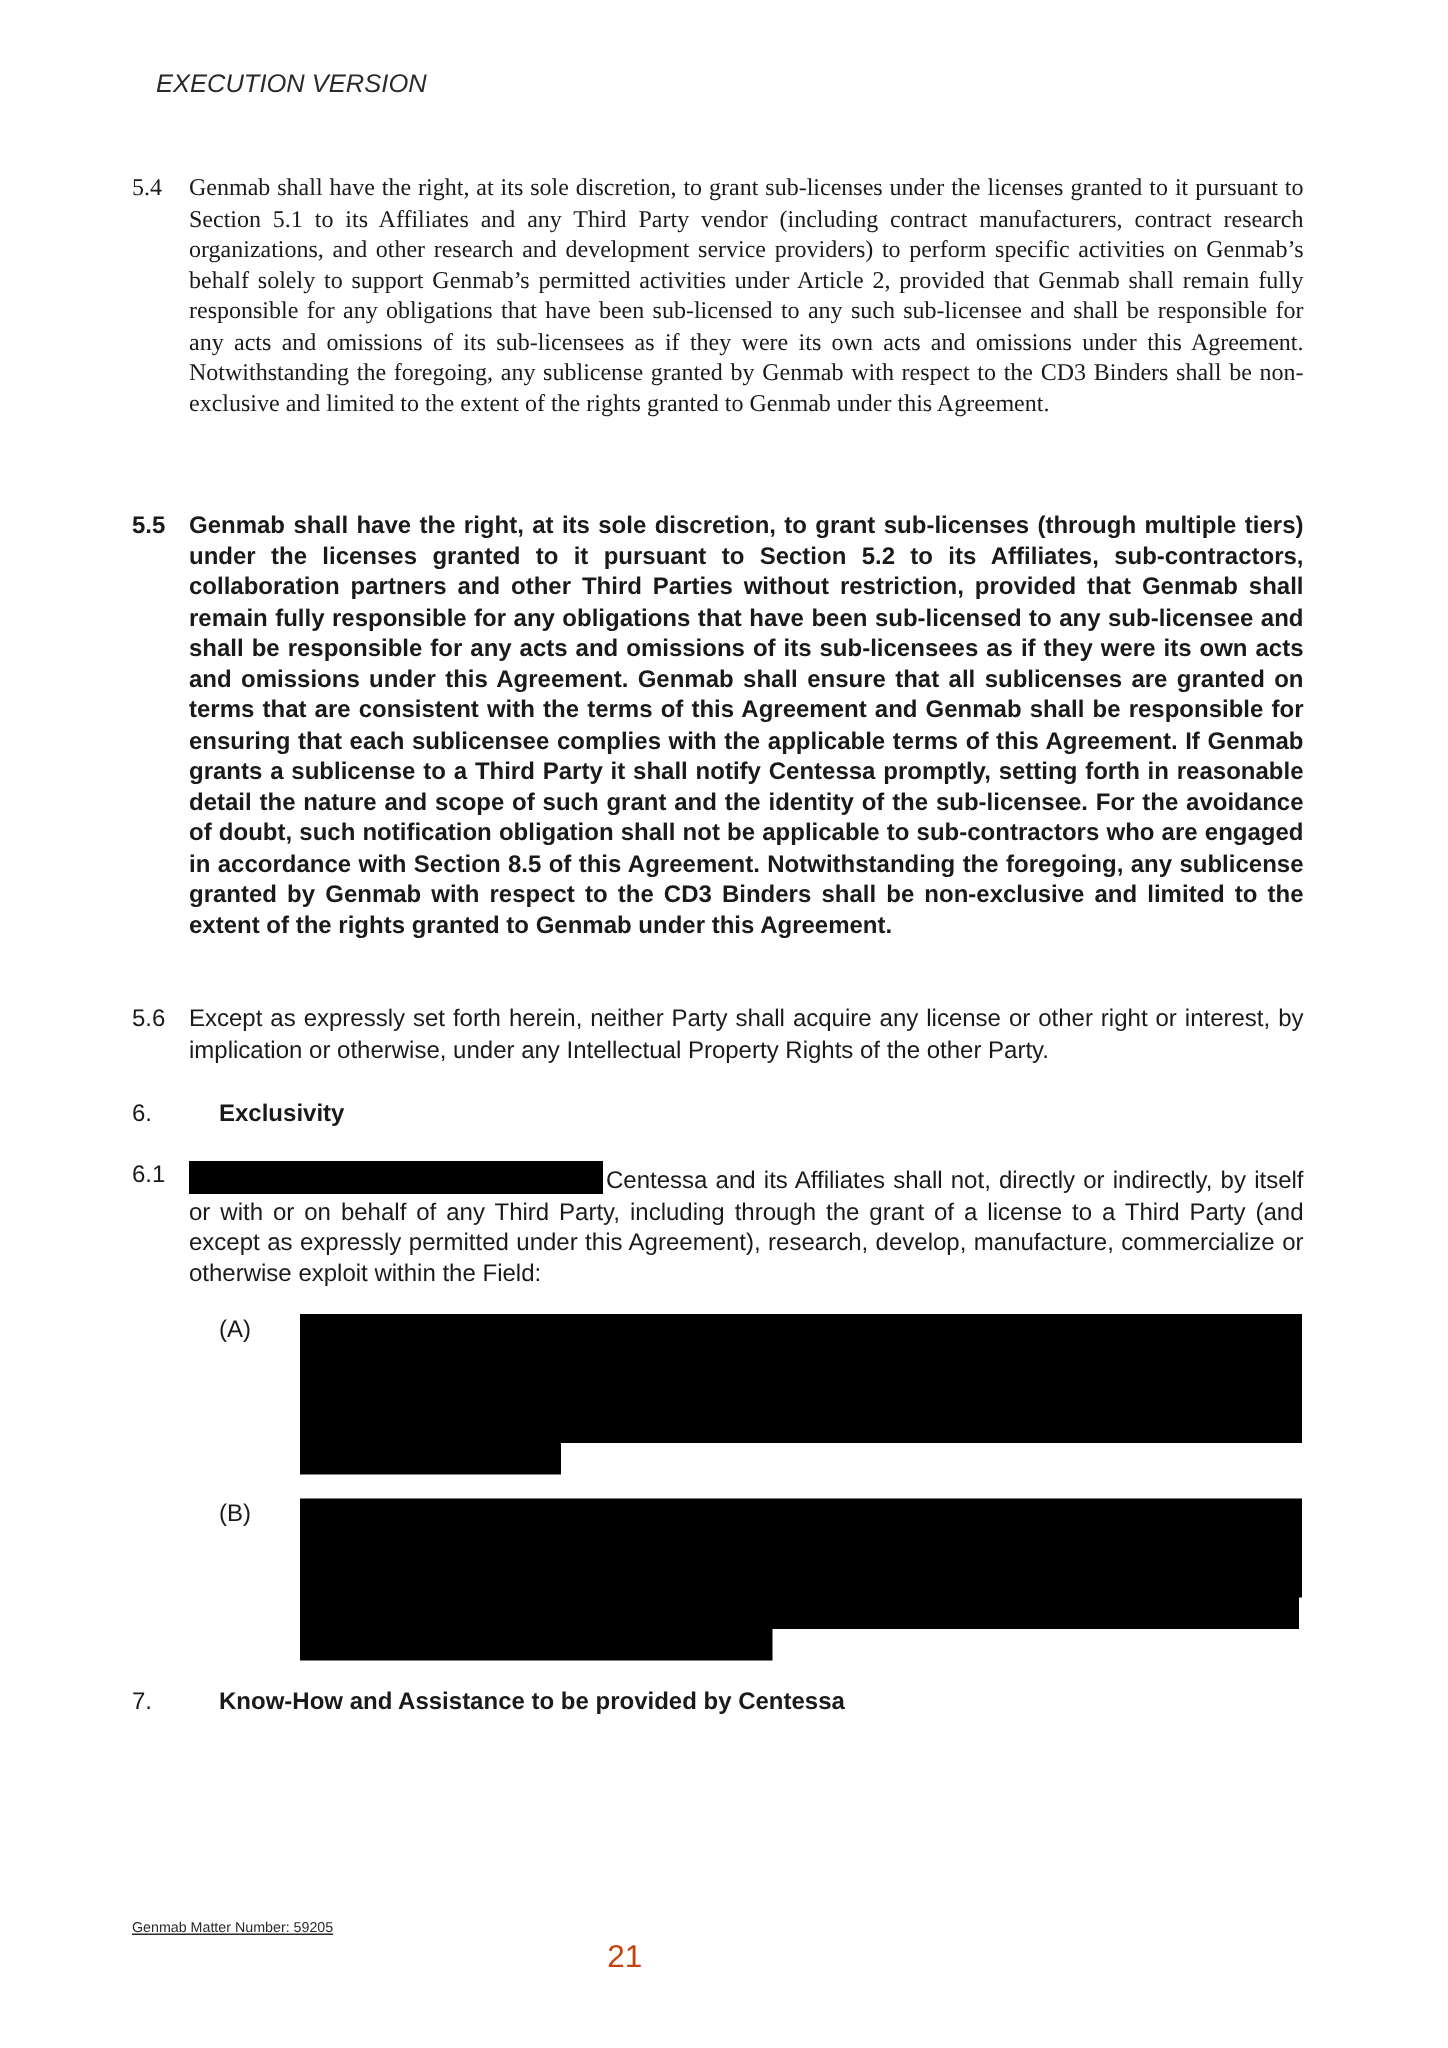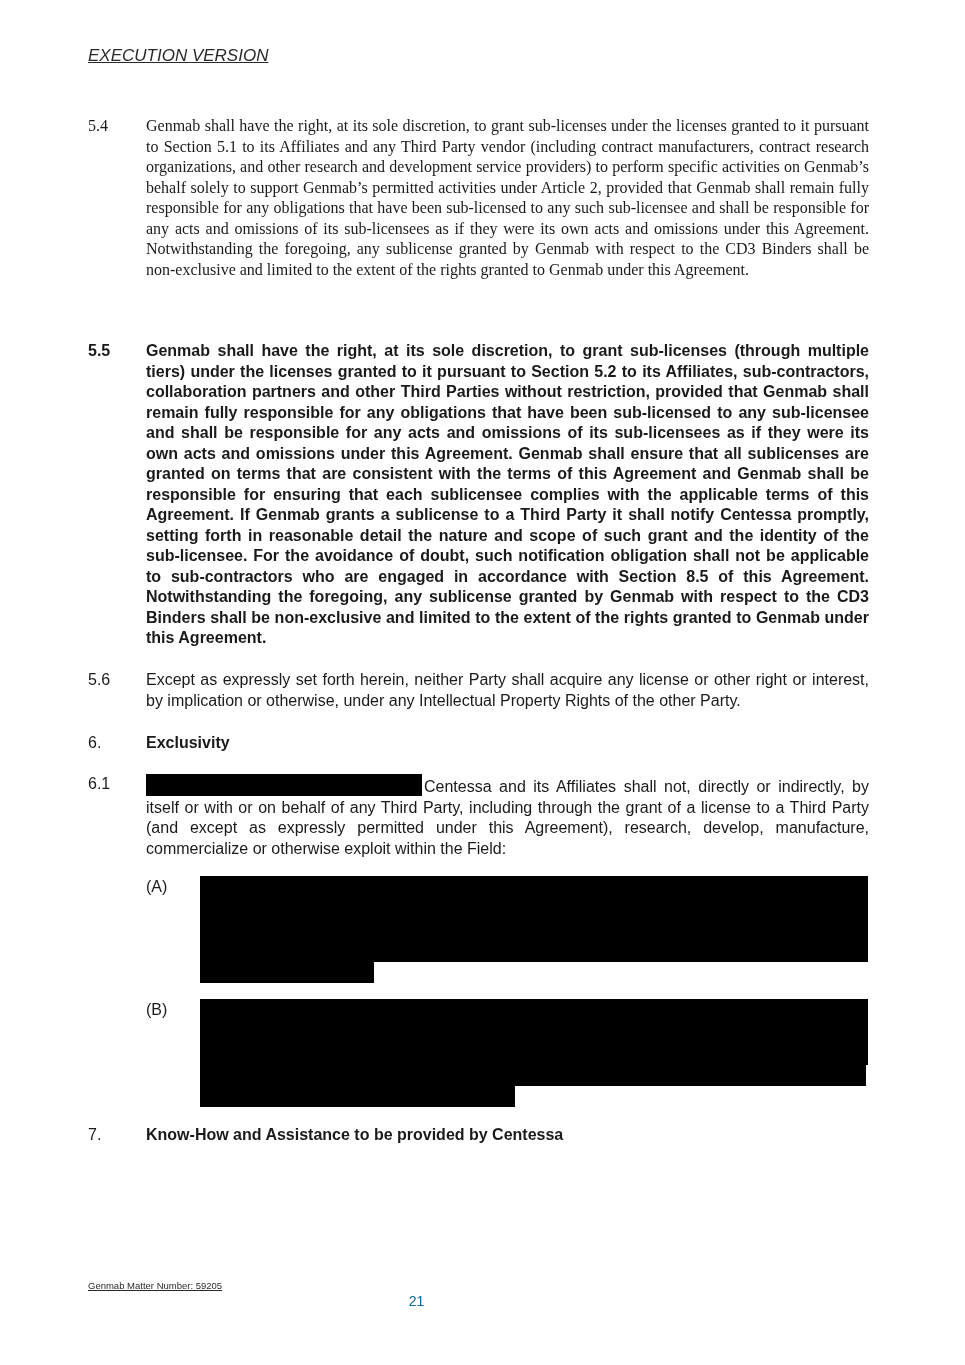--- a/index.html
+++ b/index.html
@@ -10,41 +10,40 @@
     body {
       width: 965px;
       height: 1365px;
       position: relative;
       overflow: hidden;
       font-family: "Liberation Sans", sans-serif;
       color: #1a1a1a;
     }
     .header {
       position: absolute;
-      left: 88px;
+      left: 104px;
       top: 46px;
       font-size: 17px;
       font-style: italic;
       color: #2a2a2a;
-      text-decoration: underline;
     }
     .clause {
       position: absolute;
       left: 88px;
       width: 781px;
       font-size: 16px;
       line-height: 20.5px;
     }
     .clause .num {
       position: absolute;
       left: 0;
       top: 0;
     }
     .clause .body {
-      margin-left: 58px;
+      margin-left: 38px;
       text-align: justify;
       text-align-last: left;
     }
     .heading {
       position: absolute;
       left: 88px;
       font-size: 16px;
       font-weight: bold;
       line-height: 20px;
     }
@@ -85,22 +84,22 @@
       font-size: 9.5px;
       color: #2a2a2a;
       text-decoration: underline;
     }
     .page-num {
       position: absolute;
       left: 0;
       width: 833px;
       top: 1293px;
       text-align: center;
-      font-size: 14px;
-      color: #0369a1;
+      font-size: 21px;
+      color: #c2410c;
     }
   </style>
 </head>
 <body>
 
 <div class="header">EXECUTION VERSION</div>
 
 <div class="clause" style="top:116px;font-family:Liberation Serif, serif;">
   <span class="num">5.4</span>
   <div class="body">Genmab shall have the right, at its sole discretion, to grant sub-licenses under the licenses granted to it pursuant to Section 5.1 to its Affiliates and any Third Party vendor (including contract manufacturers, contract research organizations, and other research and development service providers) to perform specific activities on Genmab’s behalf solely to support Genmab’s permitted activities under Article 2, provided that Genmab shall remain fully responsible for any obligations that have been sub-licensed to any such sub-licensee and shall be responsible for any acts and omissions of its sub-licensees as if they were its own acts and omissions under this Agreement. Notwithstanding the foregoing, any sublicense granted by Genmab with respect to the CD3 Binders shall be non-exclusive and limited to the extent of the rights granted to Genmab under this Agreement.</div>

